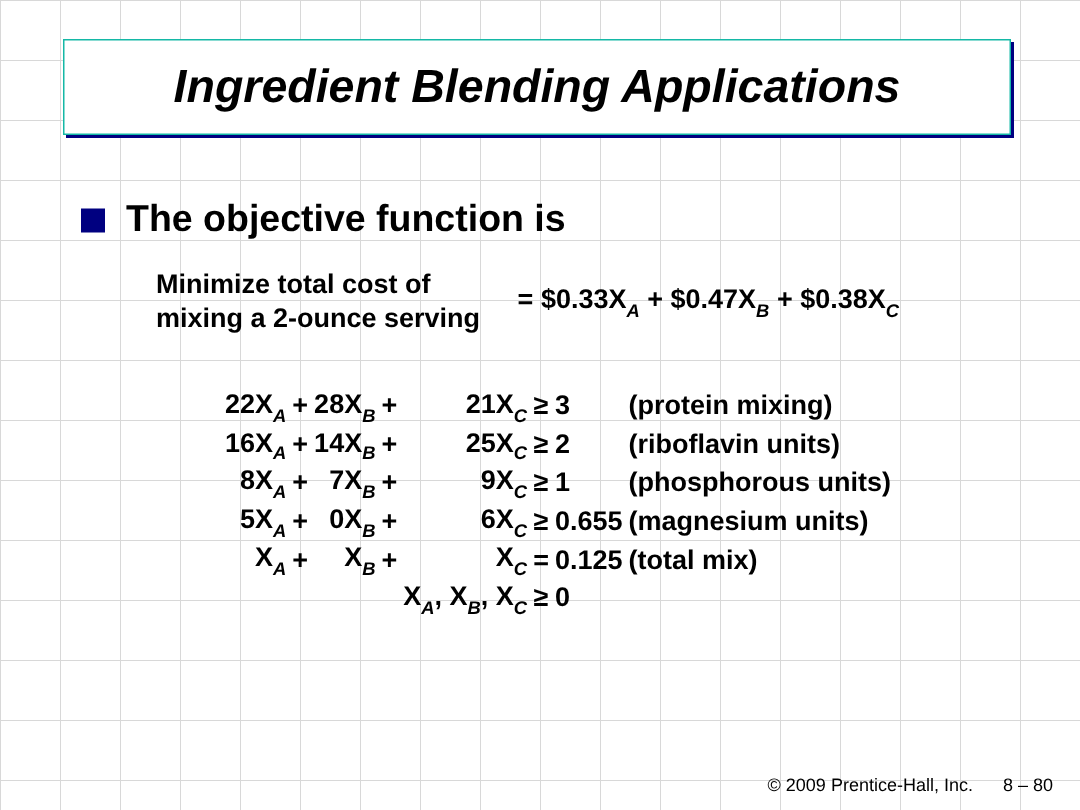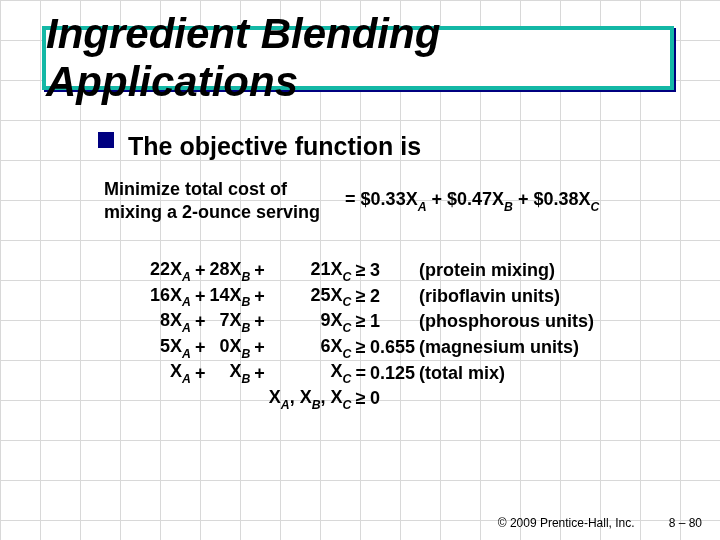--- a/index.html
+++ b/index.html
@@ -16,27 +16,27 @@
   .title-box {
     position: absolute; left: 44px; top: 28px;
     width: 632px; height: 64px;
     background: #000080; color: #000080;
     display: flex; align-items: center; justify-content: center;
   }
   .title-text {
     color: #000; background: #fff;
     width: 100%; height: 100%;
     display: flex; align-items: center; justify-content: center;
-    font-size: 42px; font-weight: bold; font-style: italic;
+    font-size: 31px; font-weight: bold; font-style: italic;
     position: relative; top: -2px; left: -2px;
-    border: 4px solid #14b8a6;
+    border: 1px solid #14b8a6;
   }
   .bullet-row {
     position: absolute; left: 54px; top: 132px;
-    display: flex; gap: 14px; margin-left: 44px;
+    display: flex; align-items: center; gap: 14px;
   }
   .bullet {
     width: 16px; height: 16px; background: #000080;
   }
   .bullet-text { font-size: 25px; font-weight: bold; color: #000; }
   .obj-row {
     position: absolute; left: 104px; top: 178px;
     display: flex; align-items: center; gap: 25px;
     font-size: 18px; font-weight: bold; color: #000;
   }
@@ -49,21 +49,21 @@
   .ctable { margin-left: 44px; border-collapse: collapse; }
   .ctable td { padding: 1px 2px; white-space: nowrap; }
   .r { text-align: right; }
   .c { text-align: center; }
   .l { text-align: left; }
   .sub { font-size: 0.68em; font-style: italic; vertical-align: sub; position: relative; top: 0.1em; }
   .desc { padding-left: 6px; }
   .footer {
     position: absolute; right: 18px; bottom: 10px;
     font-size: 12px; color: #000;
-    display: flex; gap: 34px;
+    display: flex; gap: 20px;
   }
 </style>
 </head>
 <body>
 
 <div class="title-box">
   <div class="title-text">Ingredient Blending Applications</div>
 </div>
 
 <div class="bullet-row">

